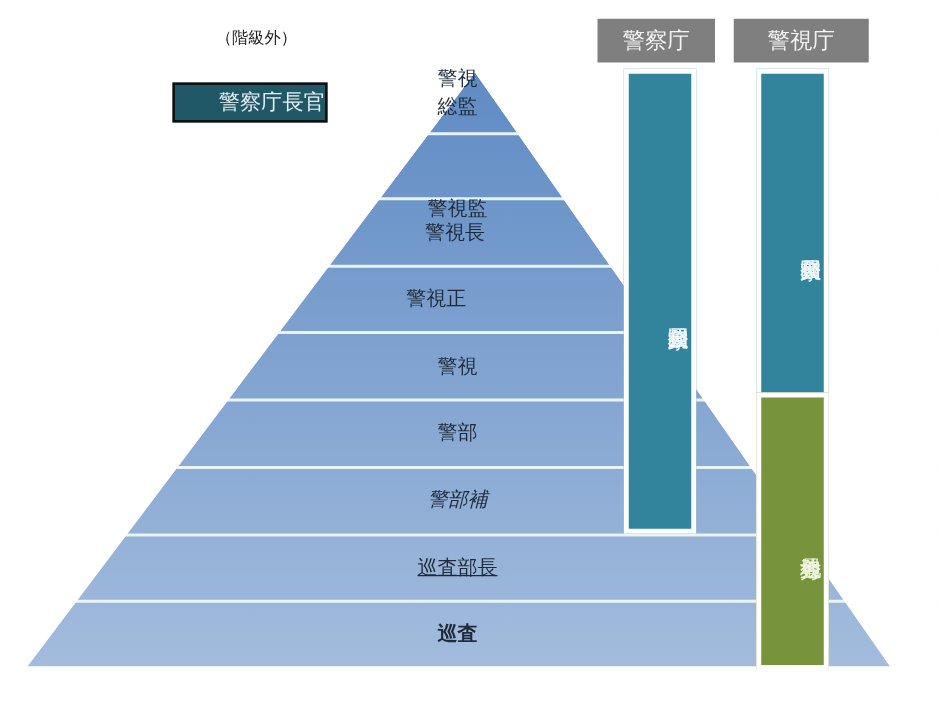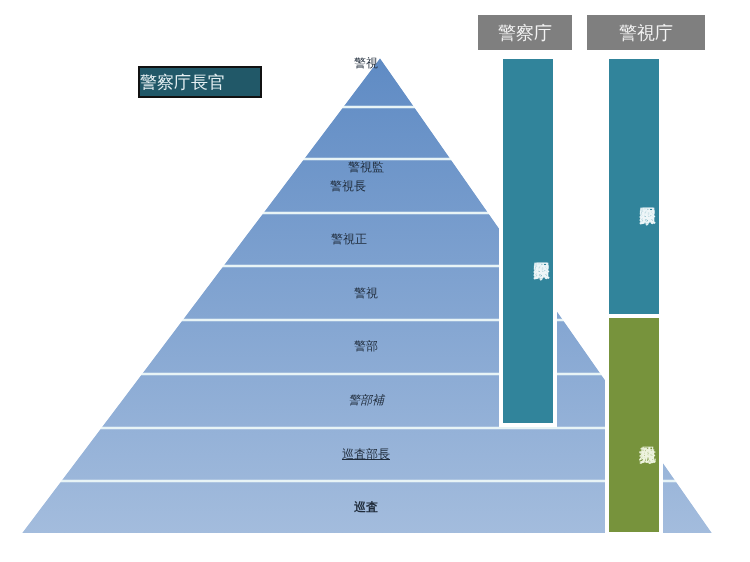--- a/index.html
+++ b/index.html
@@ -1,25 +1,25 @@
 <!DOCTYPE html>
 <html><head>
   <meta charset="utf-8">
   <style>
     html, body { margin: 0; padding: 0; background: #ffffff; }
     body { width: 750px; height: 562px; position: relative; overflow: hidden;
            font-family: "DejaVu Sans", sans-serif; }
     svg.pyr { position: absolute; left: 0; top: 0; }
-    .tier-label { position: absolute; width: 160px; text-align: center; font-size: 12px;
+    .tier-label { position: absolute; width: 160px; text-align: center; font-size: 16px;
                   color: #1f2b3a; transform: translateX(-50%); line-height: 18px; }
     .top-note { position: absolute; left: 130px; top: 22px; width: 150px; text-align: center;
                 font-size: 13px; color: #222; line-height: 17px; }
     .chief-box { position: absolute; left: 138px; top: 66px; width: 124px; height: 32px;
                  background: #215868; border: 2px solid #111; box-sizing: border-box;
-                 color: #e6f0f3; font-size: 17px; text-align: left; line-height: 28px; }
+                 color: #e6f0f3; font-size: 17px; text-align: right; line-height: 28px; }
     .org-head { position: absolute; top: 15px; height: 35px; background: #7f7f7f;
                 color: #f3f3f3; font-size: 18px; text-align: center; line-height: 35px; }
     .bar { position: absolute; box-sizing: border-box; border: 4px solid #ffffff; }
     .bar-text { position: absolute; left: 0; right: 0; text-align: center; font-size: 17px;
                 line-height: 22px; color: #eef6f8; writing-mode: vertical-rl;
                 margin: 0 auto; }
   </style>
 </head>
 <body>
 
@@ -41,37 +41,39 @@
     <line x1="0" y1="428" x2="750" y2="428"></line>
     <line x1="0" y1="481" x2="750" y2="481"></line>
   </g>
 
   <polygon points="0,0 380,58 22,533 0,533" fill="#ffffff"></polygon>
   <polygon points="750,0 380,58 712,533 750,533" fill="#ffffff"></polygon>
   <polygon points="0,0 750,0 380,58" fill="#ffffff"></polygon>
 </svg>
 
 <div class="top-note">
+  <div>（階級外）</div>
 </div>
 <div class="chief-box">警察庁長官</div>
 
 <div class="tier-label" style="left:366px; top:54px;">
   <div>警視</div>
+  <div style="margin-top:4px;">総監</div>
 </div>
 <div class="tier-label" style="left:366px; top:124px;margin-top:34px;">警視監</div>
-<div class="tier-label" style="left:348px; top:177px;">警視長</div>
+<div class="tier-label" style="left:364px; top:177px;">警視長</div>
 <div class="tier-label" style="left:349px; top:230px;">警視正</div>
 <div class="tier-label" style="left:366px; top:284px;">警視</div>
 <div class="tier-label" style="left:366px; top:337px;">警部</div>
 <div class="tier-label" style="left:366px; top:391px;font-style:italic;">警部補</div>
 <div class="tier-label" style="left:366px; top:445px;text-decoration:underline;">巡査部長</div>
 <div class="tier-label" style="left:366px; top:498px;font-weight:bold;">巡査</div>
 
 <div class="org-head" style="left:478px; width:94px;">警察庁</div>
-<div class="org-head" style="left:587px; width:118px;">警視庁</div>
+<div class="org-head" style="left:587px; width:108px;">警視庁</div>
 
 <div class="bar" style="left:499px; top:55px; width:58px; height:372px; background:#31849b;">
   <div class="bar-text" style="top:130px; height:120px;">国家公務員</div>
 </div>
 
 <div class="bar" style="left:605px; top:55px; width:58px; height:263px; background:#31849b;">
   <div class="bar-text" style="top:75px; height:120px;">国家公務員</div>
 </div>
 
 <div class="bar" style="left:605px; top:314px; width:58px; height:222px; background:#77933c;">

